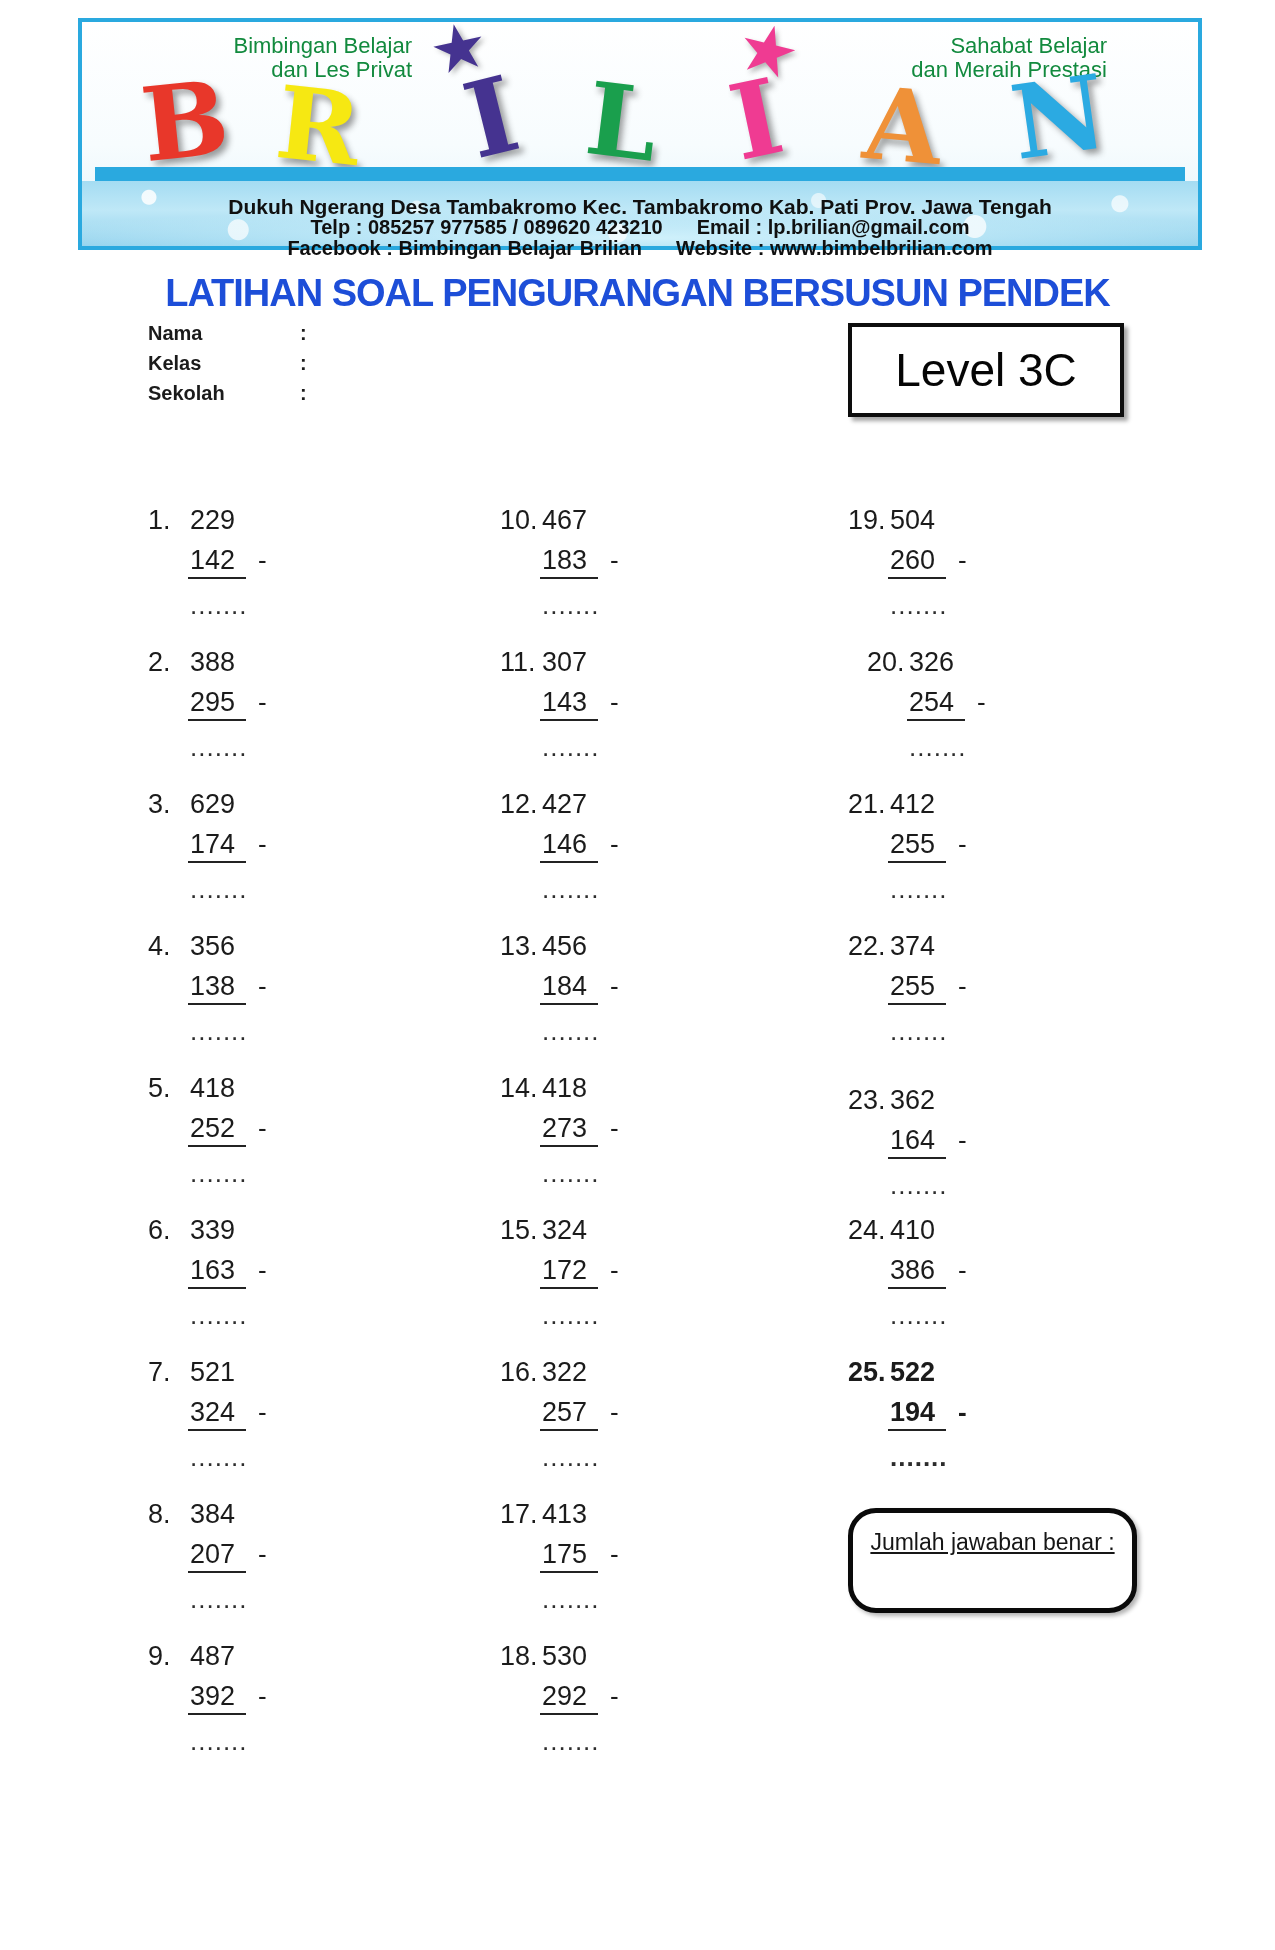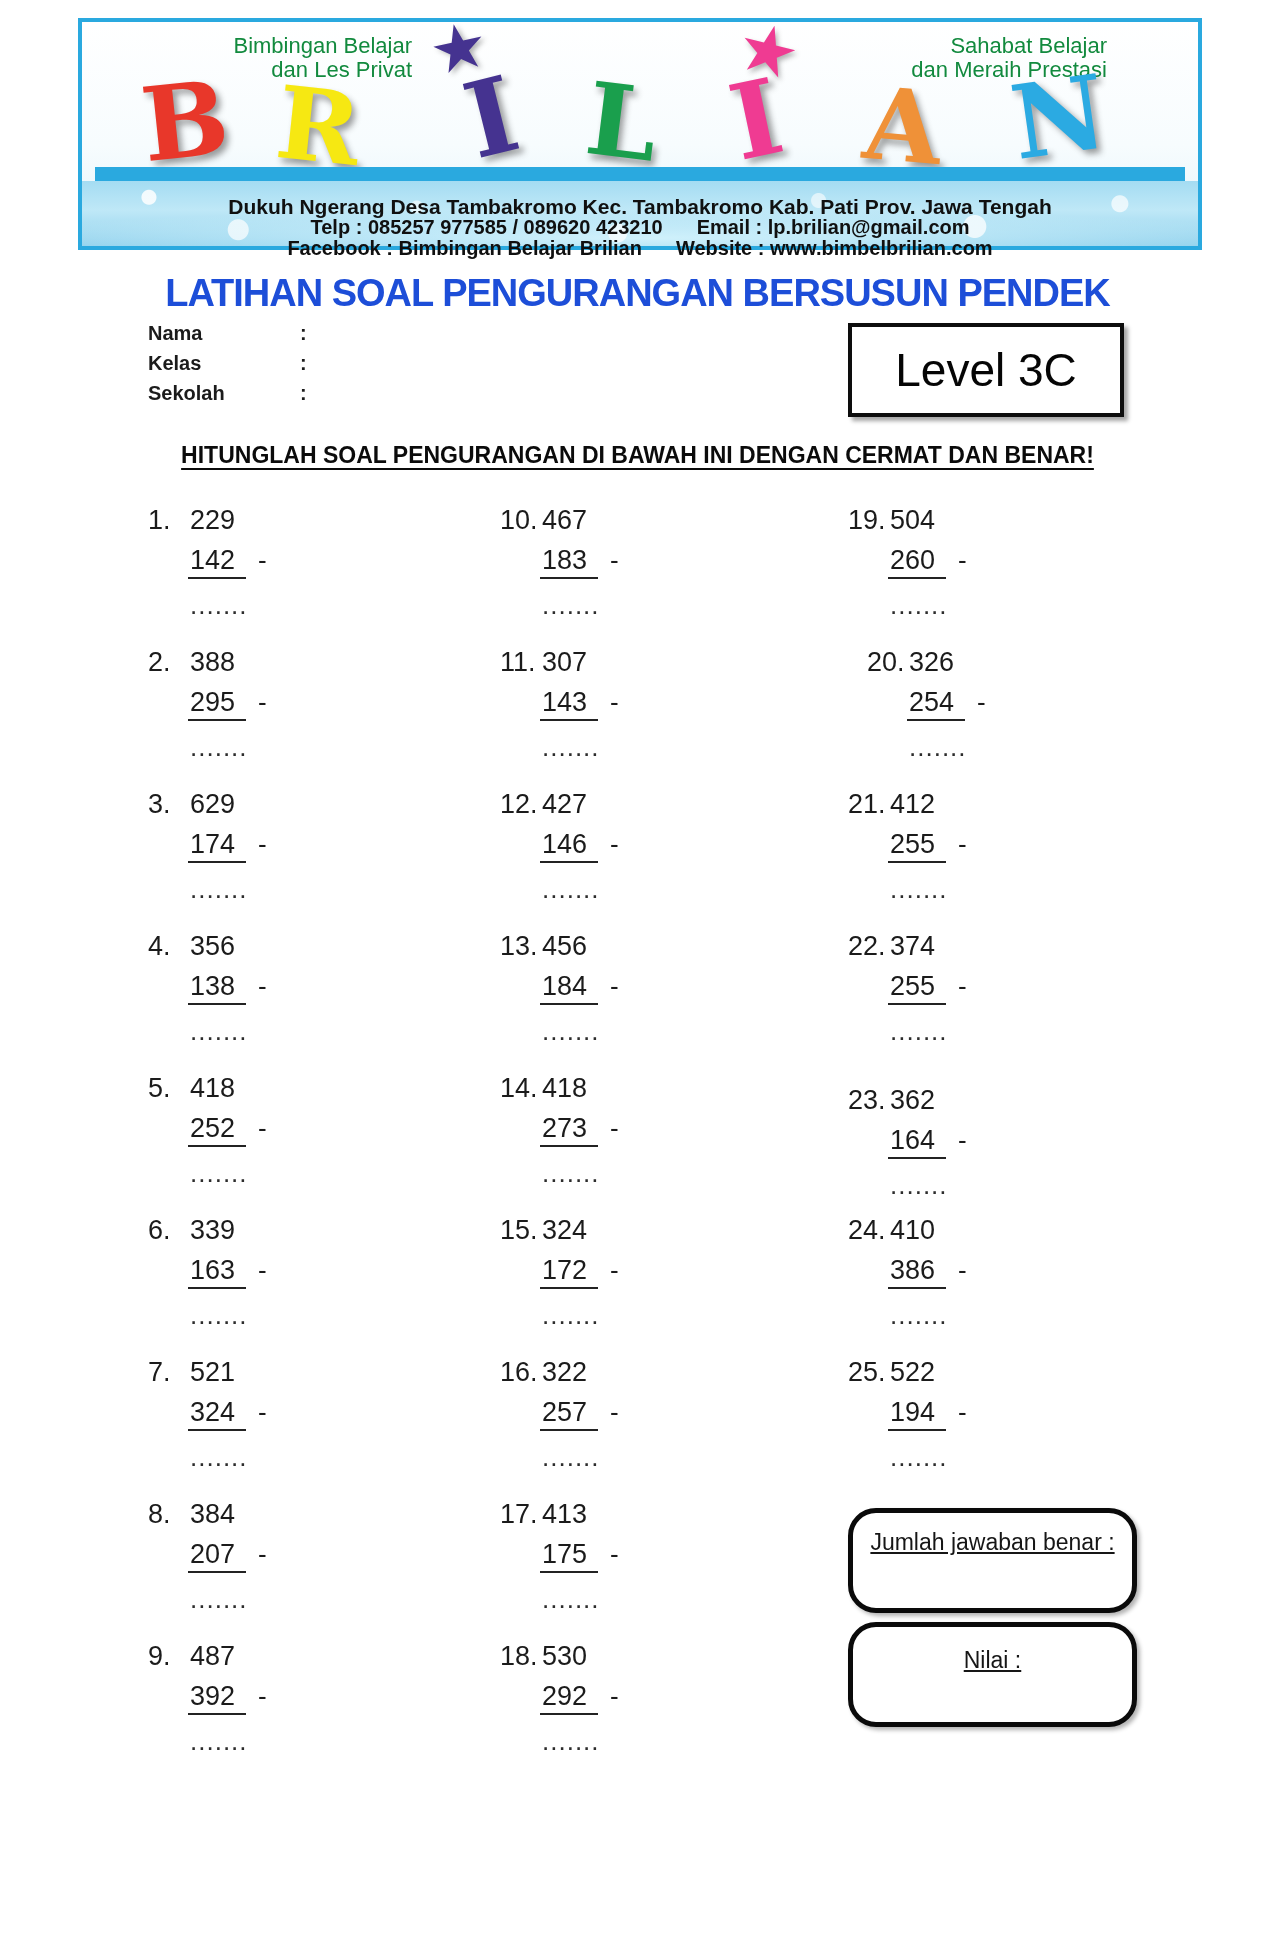--- a/index.html
+++ b/index.html
@@ -127,21 +127,20 @@
       </div>
       <div class="id-row">
         <span class="id-label">Sekolah</span>
         <span>:</span>
         <span class="id-blank"></span>
       </div>
     </div>
 
   <div class="level-box">Level 3C</div>
 
-  <div class="instruction">HITUNGLAH SOAL PENGURANGAN DI BAWAH INI DENGAN CERMAT DAN BENAR!</div>
 
   <div class="col col-1" id="col-0">
       <div class="problem" style="top: 0px;">
         <div class="p-line">
           <span class="p-no">1.</span>
           <span>229</span>
         </div>
         <div class="p-line p-sub">
           <span class="p-subtrahend">142</span>
           <span class="p-minus">-</span>
@@ -398,33 +397,30 @@
         <div class="p-line">
           <span class="p-no">24.</span>
           <span>410</span>
         </div>
         <div class="p-line p-sub">
           <span class="p-subtrahend">386</span>
           <span class="p-minus">-</span>
         </div>
         <div class="p-dots">.......</div>
       </div>
-      <div class="problem" style="top: 852px;">
+      <div class="problem" style="top: 852px; font-weight: bold;">
         <div class="p-line">
           <span class="p-no">25.</span>
           <span>522</span>
         </div>
         <div class="p-line p-sub">
           <span class="p-subtrahend">194</span>
           <span class="p-minus">-</span>
         </div>
         <div class="p-dots">.......</div>
       </div>
     </div>
 
   <div class="score-box correct">
     <span>Jumlah jawaban benar :</span>
   </div>
-  <div class="score-box nilai">
-    <span>Nilai :</span>
-  </div>
 
 </div>
 
 </body></html>

